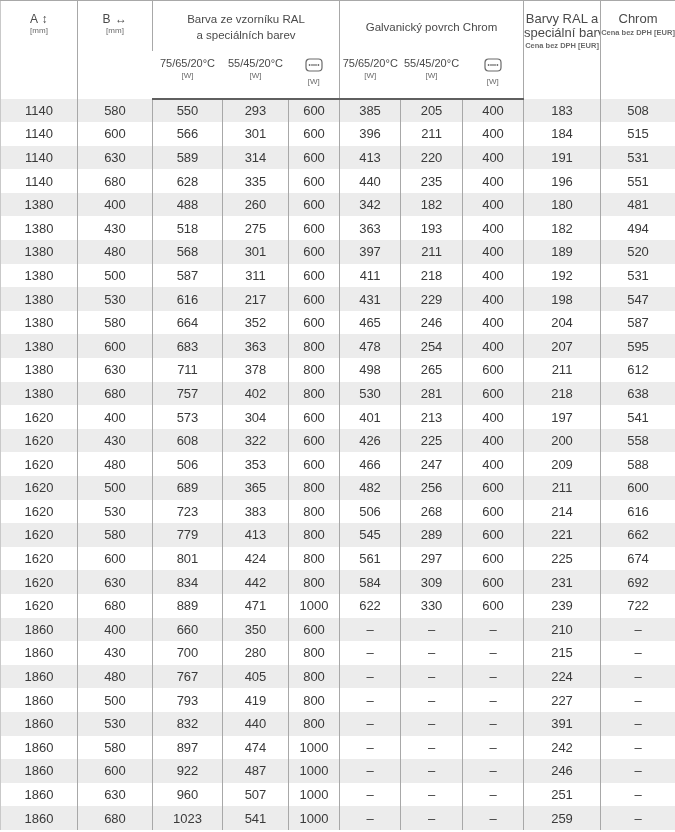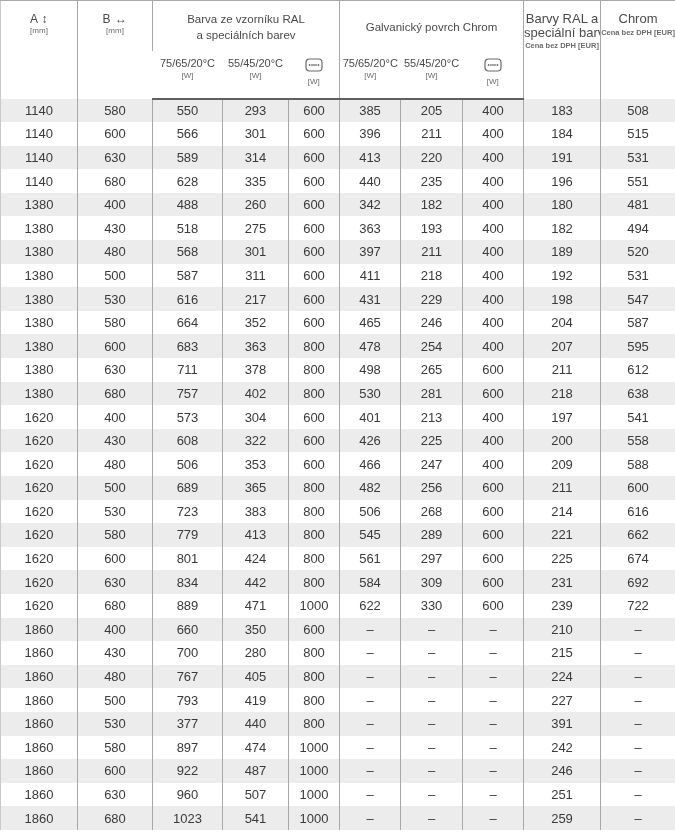--- a/index.html
+++ b/index.html
@@ -460,21 +460,21 @@
           <td>800</td>
           <td>–</td>
           <td>–</td>
           <td>–</td>
           <td>227</td>
           <td>–</td>
         </tr>
         <tr>
           <td>1860</td>
           <td>530</td>
-          <td>377</td>
+          <td>832</td>
           <td>440</td>
           <td>800</td>
           <td>–</td>
           <td>–</td>
           <td>–</td>
           <td>391</td>
           <td>–</td>
         </tr>
         <tr>
           <td>1860</td>

